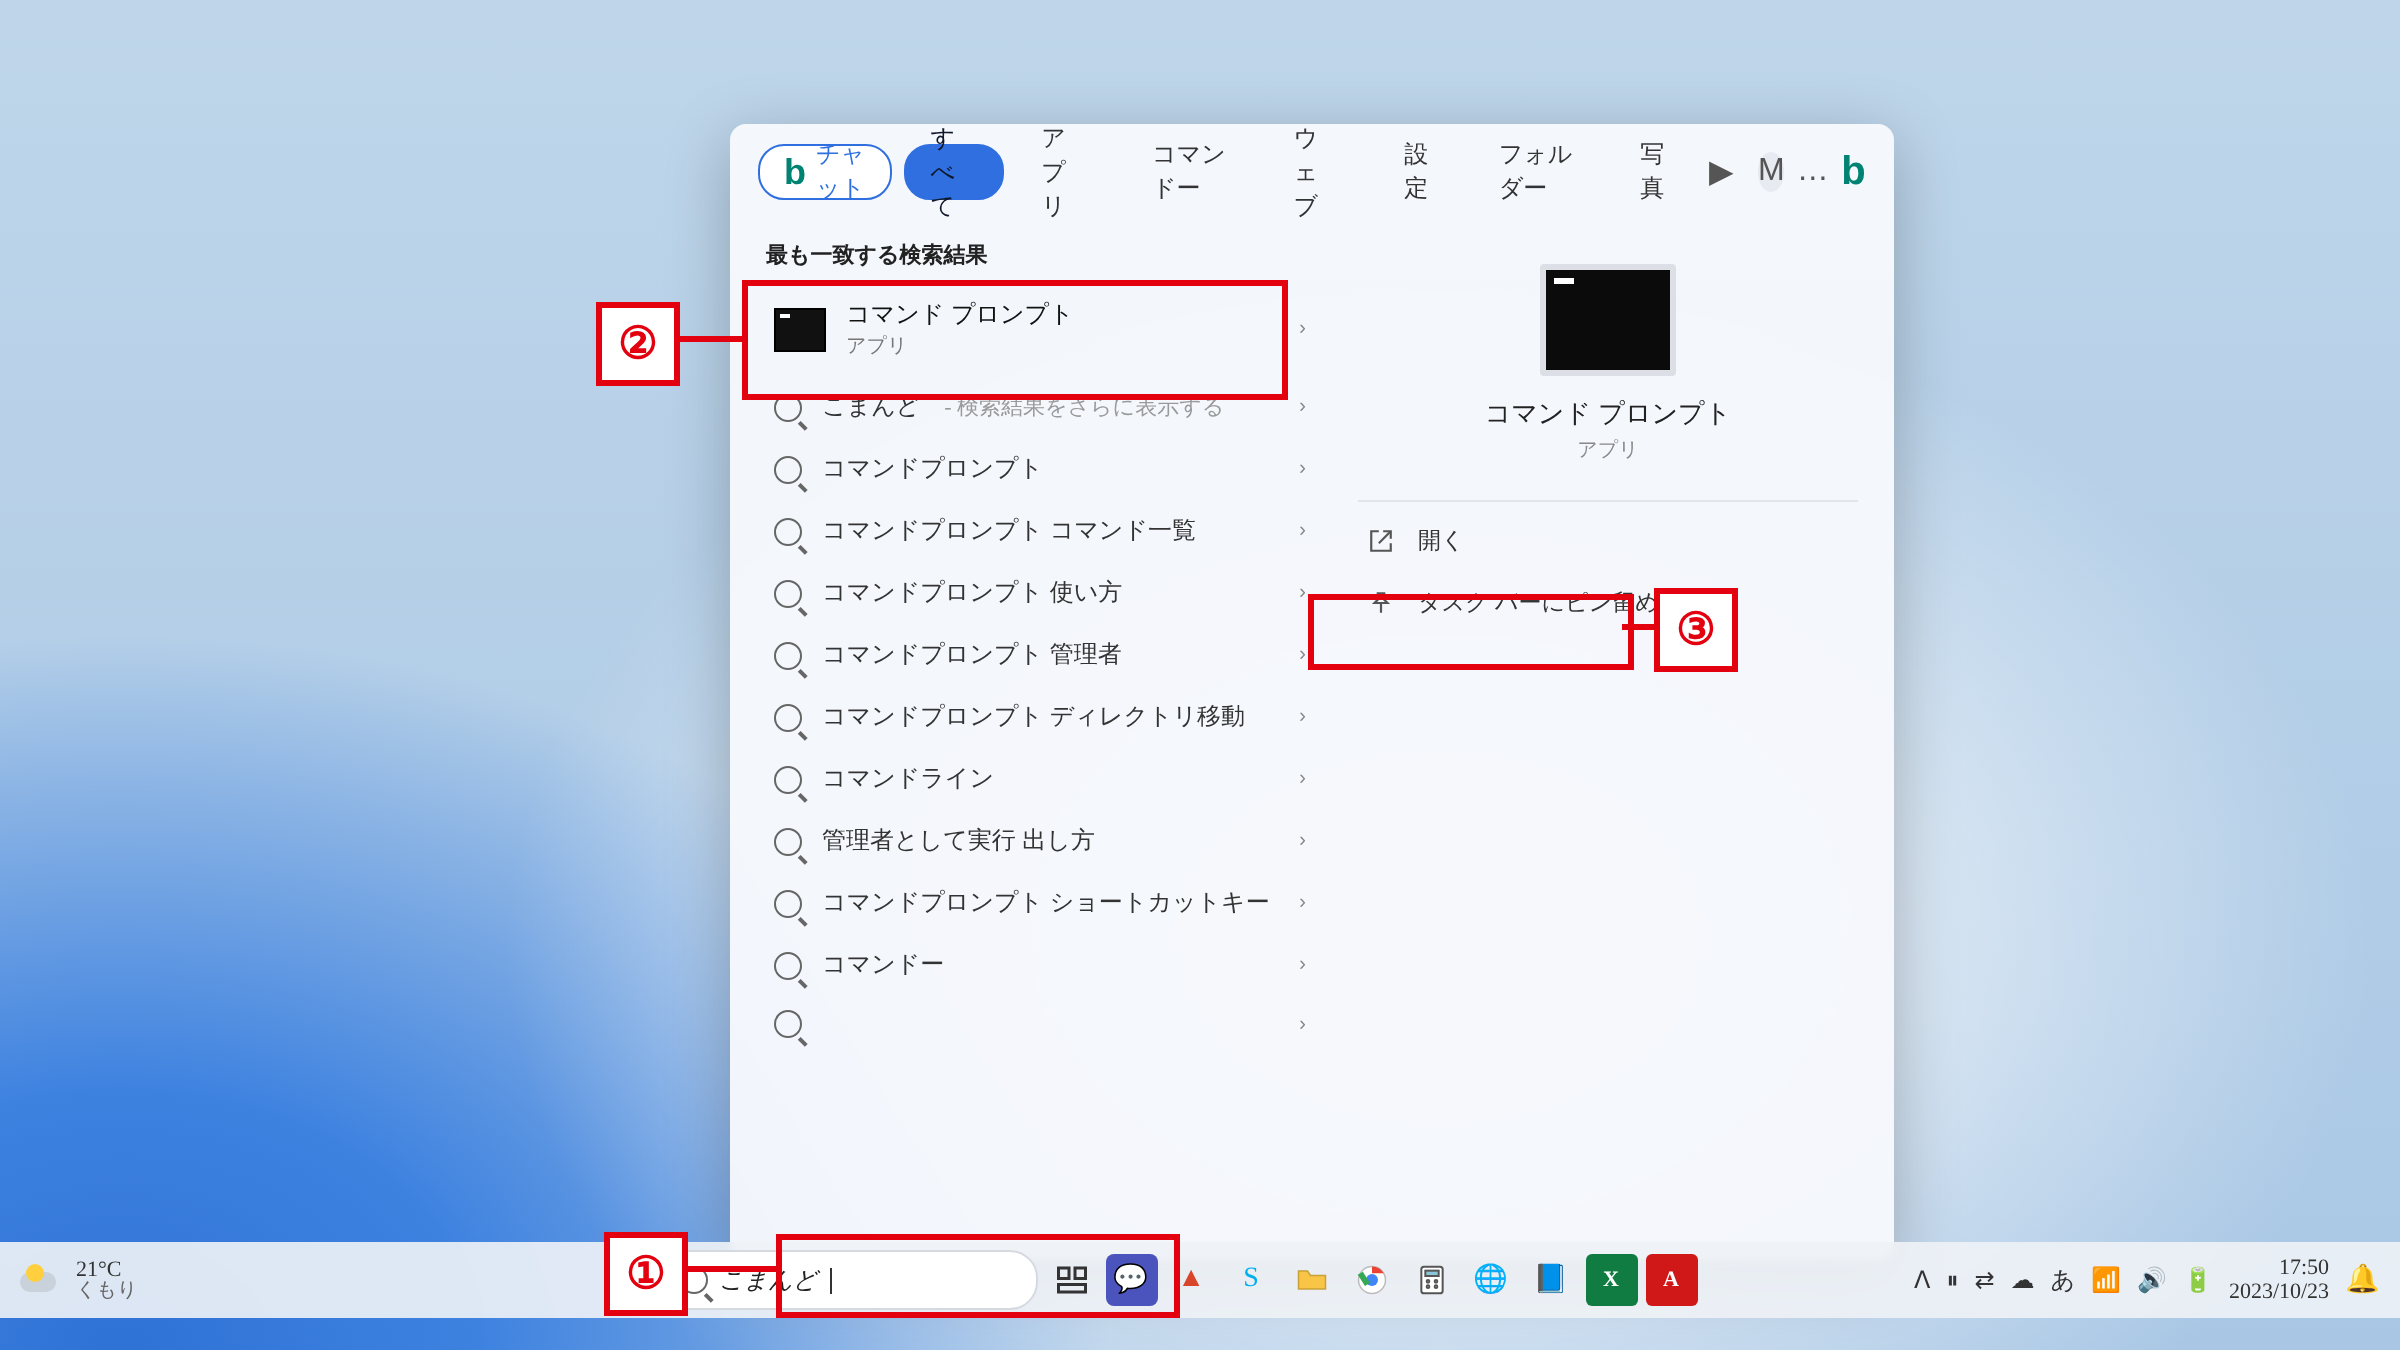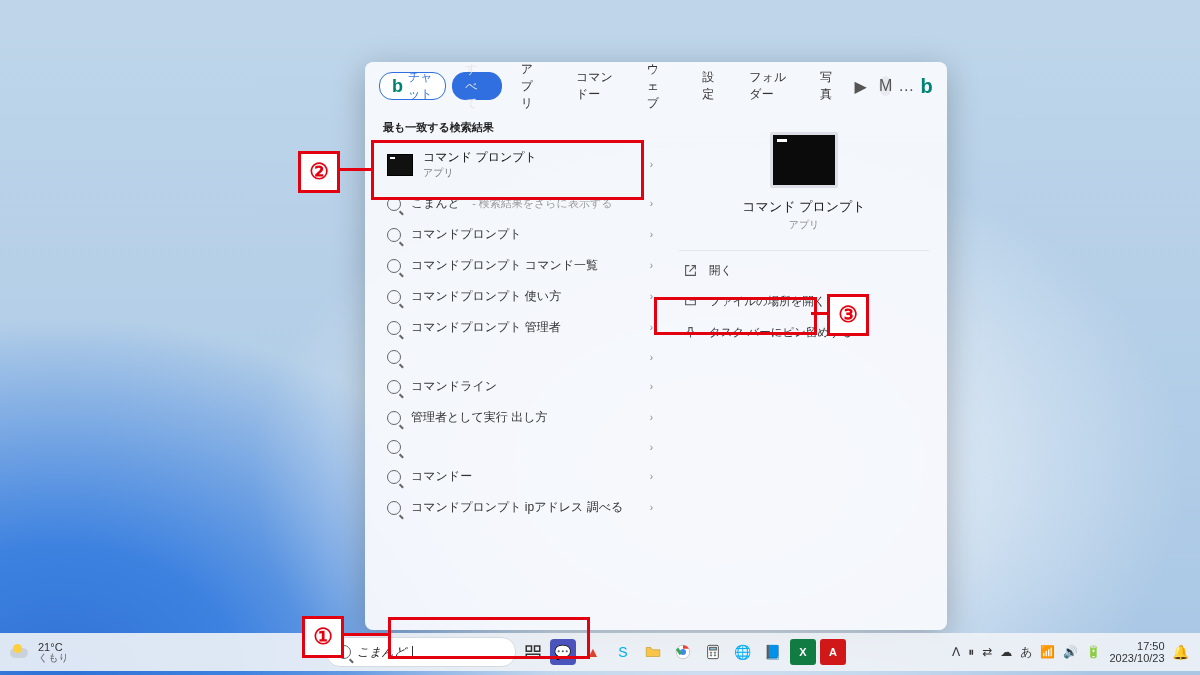--- a/index.html
+++ b/index.html
@@ -10,58 +10,58 @@
     linear-gradient(#bfd6ea 0%,#a9c7e5 100%);
     z-index:0;}
   
   .search-panel{position:absolute;left:365px;top:62px;width:582px;height:568px;
     background:rgba(246,248,252,.96);border-radius:8px;box-shadow:0 8px 32px rgba(0,0,0,.25);
     z-index:5;display:flex;flex-direction:column;}
   .tabs{display:flex;align-items:center;gap:6px;padding:10px 14px 6px 14px;}
   .pill{height:26px;border-radius:13px;padding:0 12px;font-size:12px;display:flex;align-items:center;gap:5px;
         background:#fff;border:1px solid #e1e4ea;color:#333;cursor:pointer;}
   .pill.chat{border-color:#2f6fe0;color:#2f6fe0;}
-  .pill.active{background:#2f6fe0;border-color:#2f6fe0;color:#e5e5e5;justify-content:center;}
+  .pill.active{background:#2f6fe0;border-color:#2f6fe0;color:#0f172a;justify-content:center;}
   .pill.plain{background:transparent;border-color:transparent;}
   .tab-spacer{flex:1;}
   .tab-icon{width:20px;height:20px;display:flex;align-items:center;justify-content:center;color:#555;cursor:pointer;}
   .bing-b{color:#008373;font-weight:bold;font-size:18px;}
   .panel-body{flex:1;display:flex;gap:0;overflow:hidden;}
   .left-col{width:282px;padding:6px 0 6px 14px;overflow-y:auto;}
   .right-col{flex:1;padding:10px 18px 10px 18px;}
   .section-title{font-size:11px;color:#222;font-weight:600;margin:8px 0 6px 4px;}
   
   .best-row{display:flex;align-items:center;gap:10px;padding:8px 8px;border-radius:4px;cursor:pointer;}
   .chev{margin-left:auto;color:#888;font-size:10px;}
   .mini-thumb{width:24px;height:20px;background:#111;border:1px solid #000;position:relative;}
   .mini-thumb::after{content:"";position:absolute;left:2px;top:2px;width:5px;height:2px;background:#fff;}
   .best-title{font-size:12px;color:#111;}
   .best-sub{font-size:10px;color:#777;}
   
   .web-row{display:flex;align-items:center;gap:10px;padding:7px 8px;border-radius:4px;cursor:pointer;color:#333;}
   .web-row .lbl{font-size:12px;}
-  .web-row .sub{font-size:11px;color:#9a9a9a;margin-left:2px;}
+  .web-row .sub{font-size:11px;color:#9a9a9a;margin-left:2px;font-family:Liberation Serif, serif;}
   .mag{width:12px;height:12px;border:1.5px solid #666;border-radius:50%;position:relative;flex:none;}
   .mag::after{content:"";position:absolute;right:-4px;bottom:-4px;width:5px;height:1.6px;background:#666;transform:rotate(45deg);}
   
   .preview-thumb{width:62px;height:50px;background:#0b0b0b;margin:16px auto 10px auto;border:3px solid #dcdfe6;border-radius:2px;position:relative;}
   .preview-thumb::after{content:"";position:absolute;left:4px;top:4px;width:10px;height:3px;background:#fff;}
   .preview-title{text-align:center;font-size:13px;color:#222;}
   .preview-sub{text-align:center;font-size:10px;color:#888;margin-top:2px;}
   .divider{height:1px;background:#e2e5ea;margin:18px 0 4px 0;}
   .action-row{display:flex;align-items:center;gap:12px;padding:8px 4px;cursor:pointer;font-size:11.5px;color:#333;}
   .action-row .aicon{width:14px;height:14px;display:flex;align-items:center;justify-content:center;color:#555;flex:none;}
   
   .callout{position:absolute;border:3px solid #e3000f;background:rgba(255,255,255,.0);z-index:20;}
   .num-badge{position:absolute;width:36px;height:36px;border:3px solid #e3000f;background:#fff;z-index:21;
     display:flex;align-items:center;justify-content:center;font-size:22px;font-weight:700;color:#e3000f;}
   .conn{position:absolute;height:3px;background:#e3000f;z-index:20;}
   
-  .taskbar{position:absolute;left:0;bottom:4px;width:100%;height:38px;background:#eef2f6e8;display:flex;align-items:center;z-index:10;
-    backdrop-filter:blur(2px);}
+  .taskbar{position:absolute;left:0;bottom:16px;width:100%;height:38px;background:#eef2f6e8;display:flex;align-items:center;z-index:10;
+    backdrop-filter:blur(2px);font-family:Liberation Serif, serif;}
   .tb-left{display:flex;align-items:center;gap:8px;padding-left:10px;min-width:180px;}
   .tb-center{flex:1;display:flex;align-items:center;justify-content:center;gap:4px;}
   .tb-right{display:flex;align-items:center;gap:9px;padding-right:10px;color:#444;}
   .weather-icon{width:20px;height:20px;position:relative;}
   .weather-icon::before{content:"";position:absolute;left:0;top:6px;width:18px;height:10px;border-radius:9px;background:#c9d2da;}
   .weather-icon::after{content:"";position:absolute;left:3px;top:2px;width:9px;height:9px;border-radius:50%;background:#ffcf3d;}
   .tb-temp{font-size:11px;color:#333;line-height:1;}
   .tb-temp .s{font-size:10px;color:#666;display:block;}
   .start-btn{width:28px;height:28px;display:grid;grid-template-columns:1fr 1fr;grid-template-rows:1fr 1fr;gap:2px;padding:4px;box-sizing:border-box;}
   .start-btn div{background:#2f6fe0;border-radius:1px;}
@@ -148,72 +148,65 @@
             <span class="lbl">コマンドプロンプト 使い方</span>
             <span class="chev">›</span>
           </div>
           <div class="web-row">
             <div class="mag"></div>
             <span class="lbl">コマンドプロンプト 管理者</span>
             <span class="chev">›</span>
           </div>
           <div class="web-row">
             <div class="mag"></div>
+            <span class="lbl">コマンドプロンプト ディレクトリ移動</span>
             <span class="chev">›</span>
           </div>
           <div class="web-row">
             <div class="mag"></div>
             <span class="lbl">コマンドライン</span>
             <span class="chev">›</span>
           </div>
           <div class="web-row">
             <div class="mag"></div>
             <span class="lbl">管理者として実行 出し方</span>
             <span class="chev">›</span>
           </div>
           <div class="web-row">
             <div class="mag"></div>
+            <span class="lbl">コマンドプロンプト ショートカットキー</span>
             <span class="chev">›</span>
           </div>
           <div class="web-row">
             <div class="mag"></div>
             <span class="lbl">コマンドー</span>
             <span class="chev">›</span>
           </div>
           <div class="web-row">
             <div class="mag"></div>
-            <span class="lbl">コマンドプロンプト ipアドレス 調べる</span>
             <span class="chev">›</span>
           </div>
         </div>
     </div>
 
     <div class="right-col">
       <div class="preview-thumb"></div>
       <div class="preview-title">コマンド プロンプト</div>
       <div class="preview-sub">アプリ</div>
       <div class="divider"></div>
 
       <div class="action-row">
         <span class="aicon">
           <svg width="13" height="13" viewBox="0 0 24 24" fill="none" stroke="#555" stroke-width="2">
               <path d="M14 3h7v7"></path>
               <path d="M10 14L21 3"></path>
               <path d="M21 14v7H3V3h7"></path>
             </svg>
         </span>
         <span>開く</span>
-      </div>
-      <div class="action-row">
-        <span class="aicon">
-          <svg width="13" height="13" viewBox="0 0 24 24" fill="none" stroke="#555" stroke-width="2">
-              <path d="M3 6h6l2 3h10v9H3z"></path>
-            </svg>
-        </span>
-        <span>ファイルの場所を開く</span>
       </div>
       <div class="action-row">
         <span class="aicon">
           <svg width="13" height="13" viewBox="0 0 24 24" fill="none" stroke="#555" stroke-width="2">
               <path d="M9 3h6v6l3 3H6l3-3zM12 12v9"></path>
             </svg>
         </span>
         <span>タスク バーにピン留めする</span>
       </div>
     </div>

